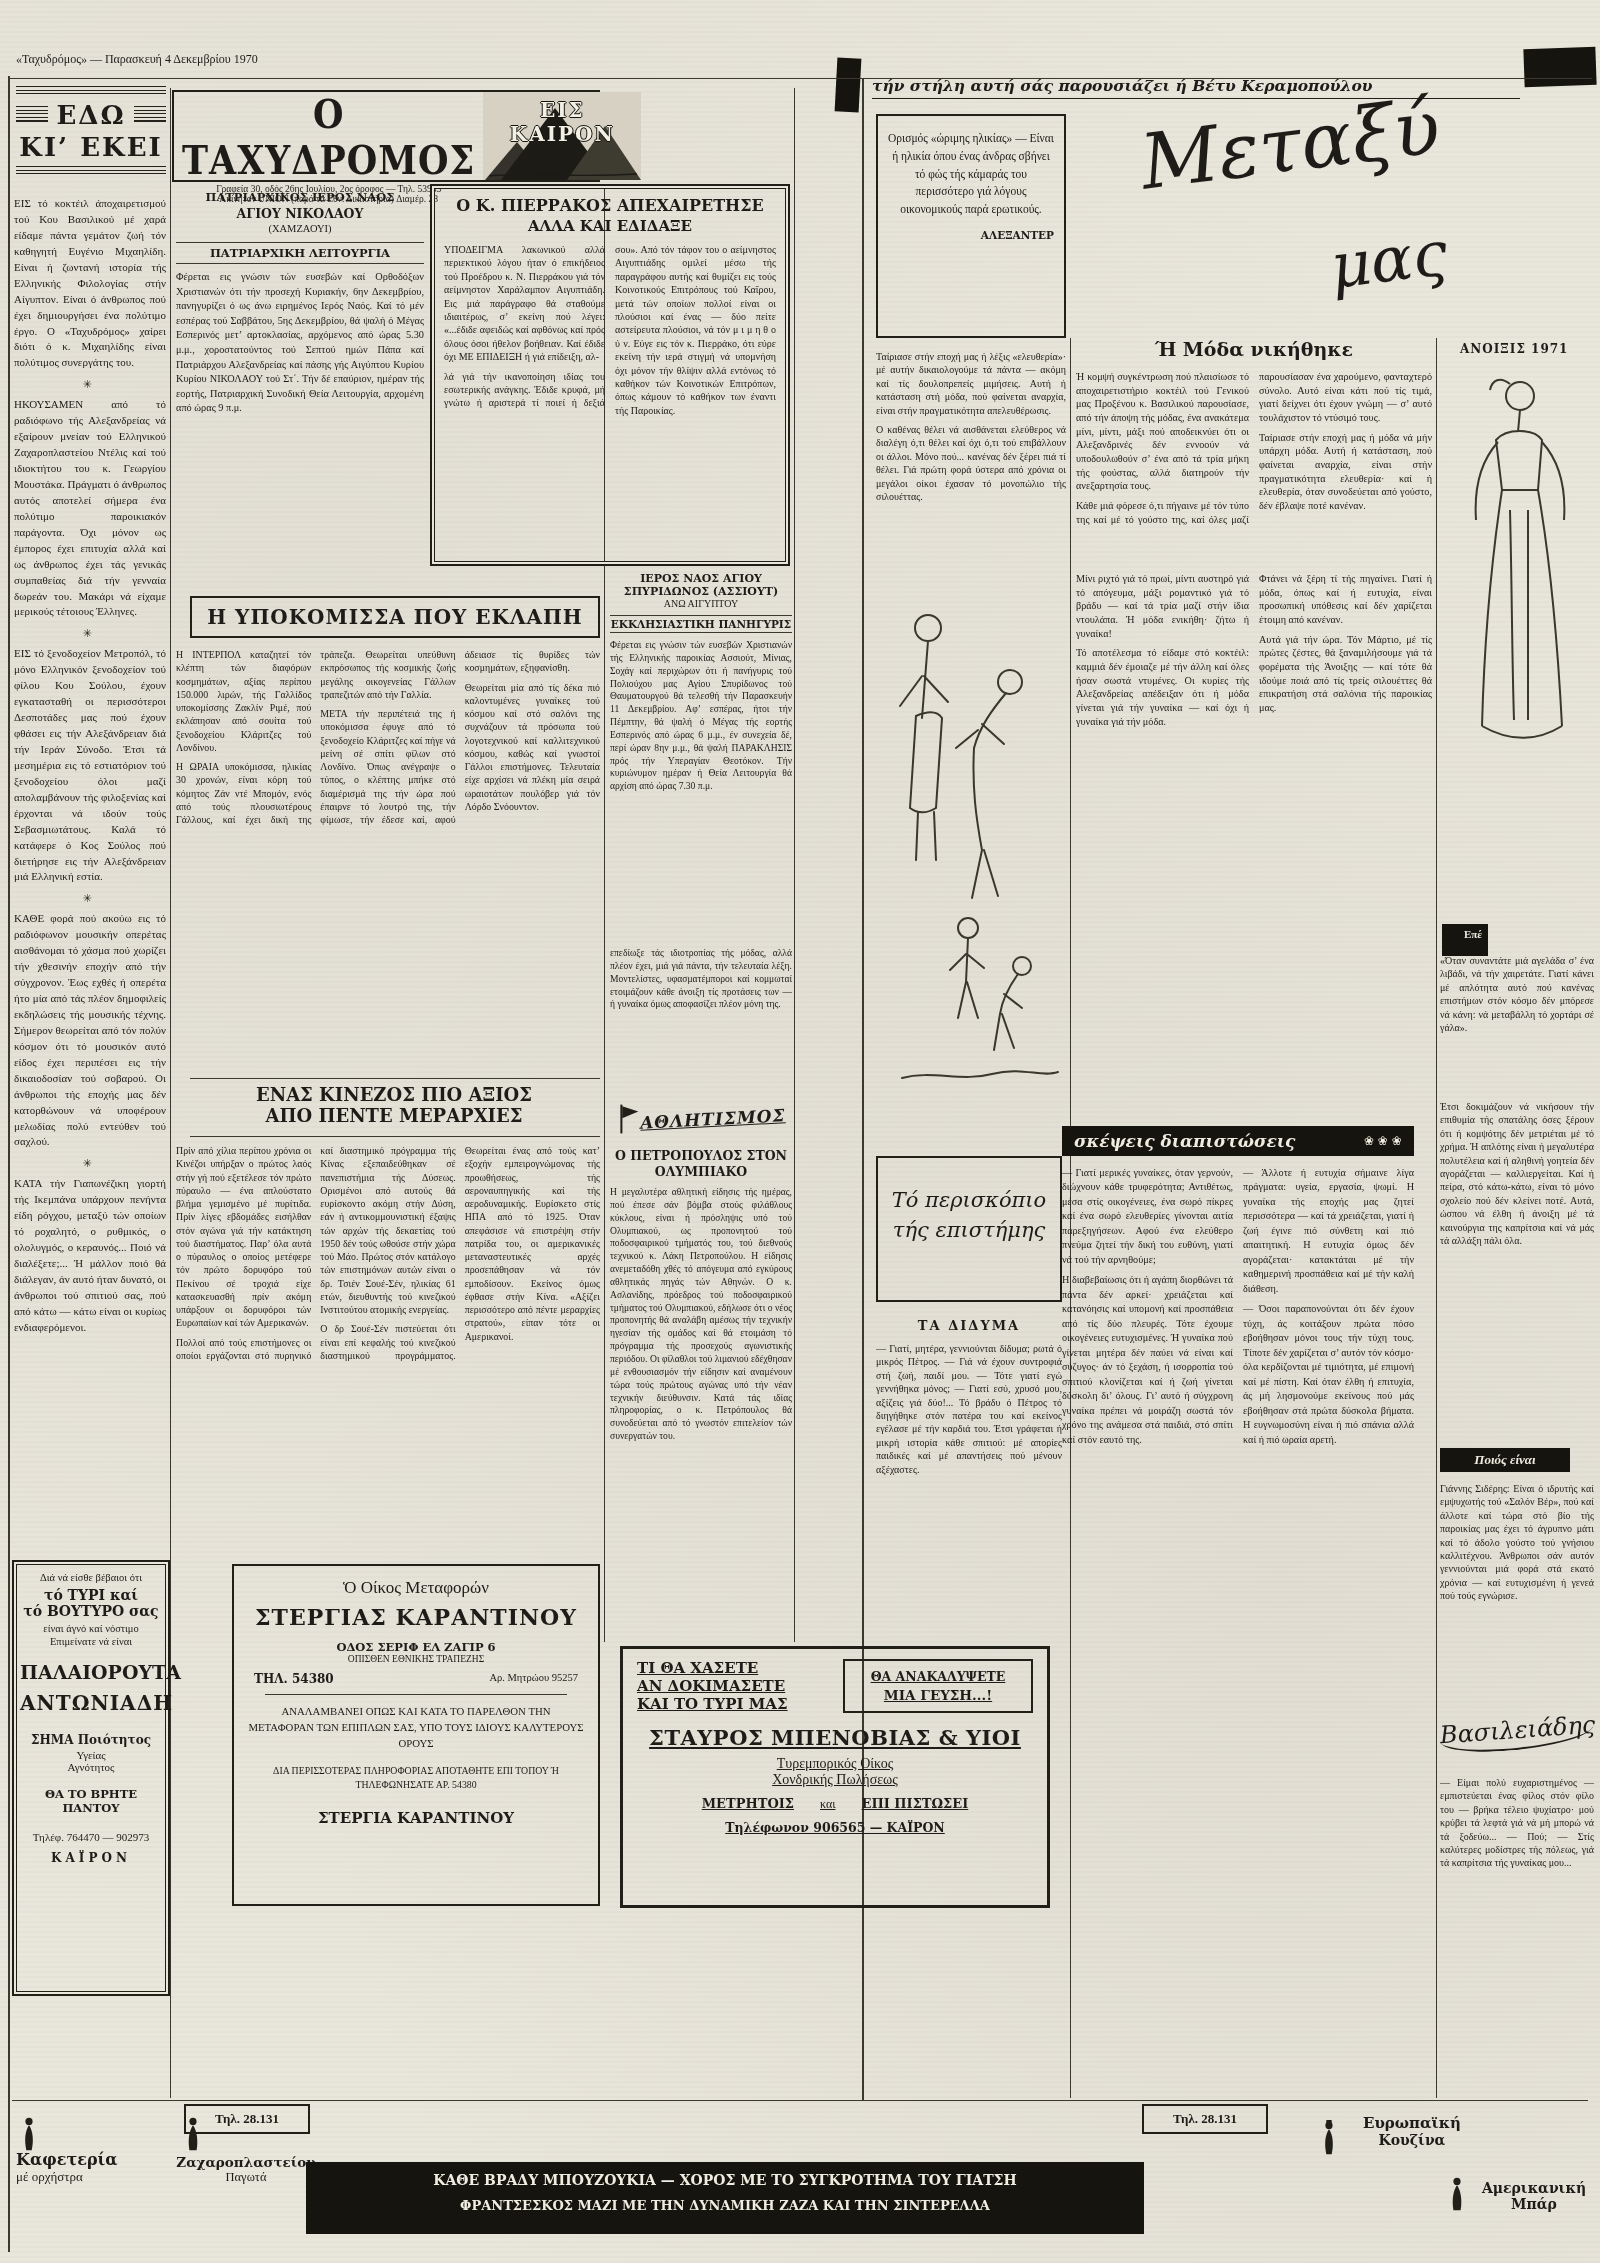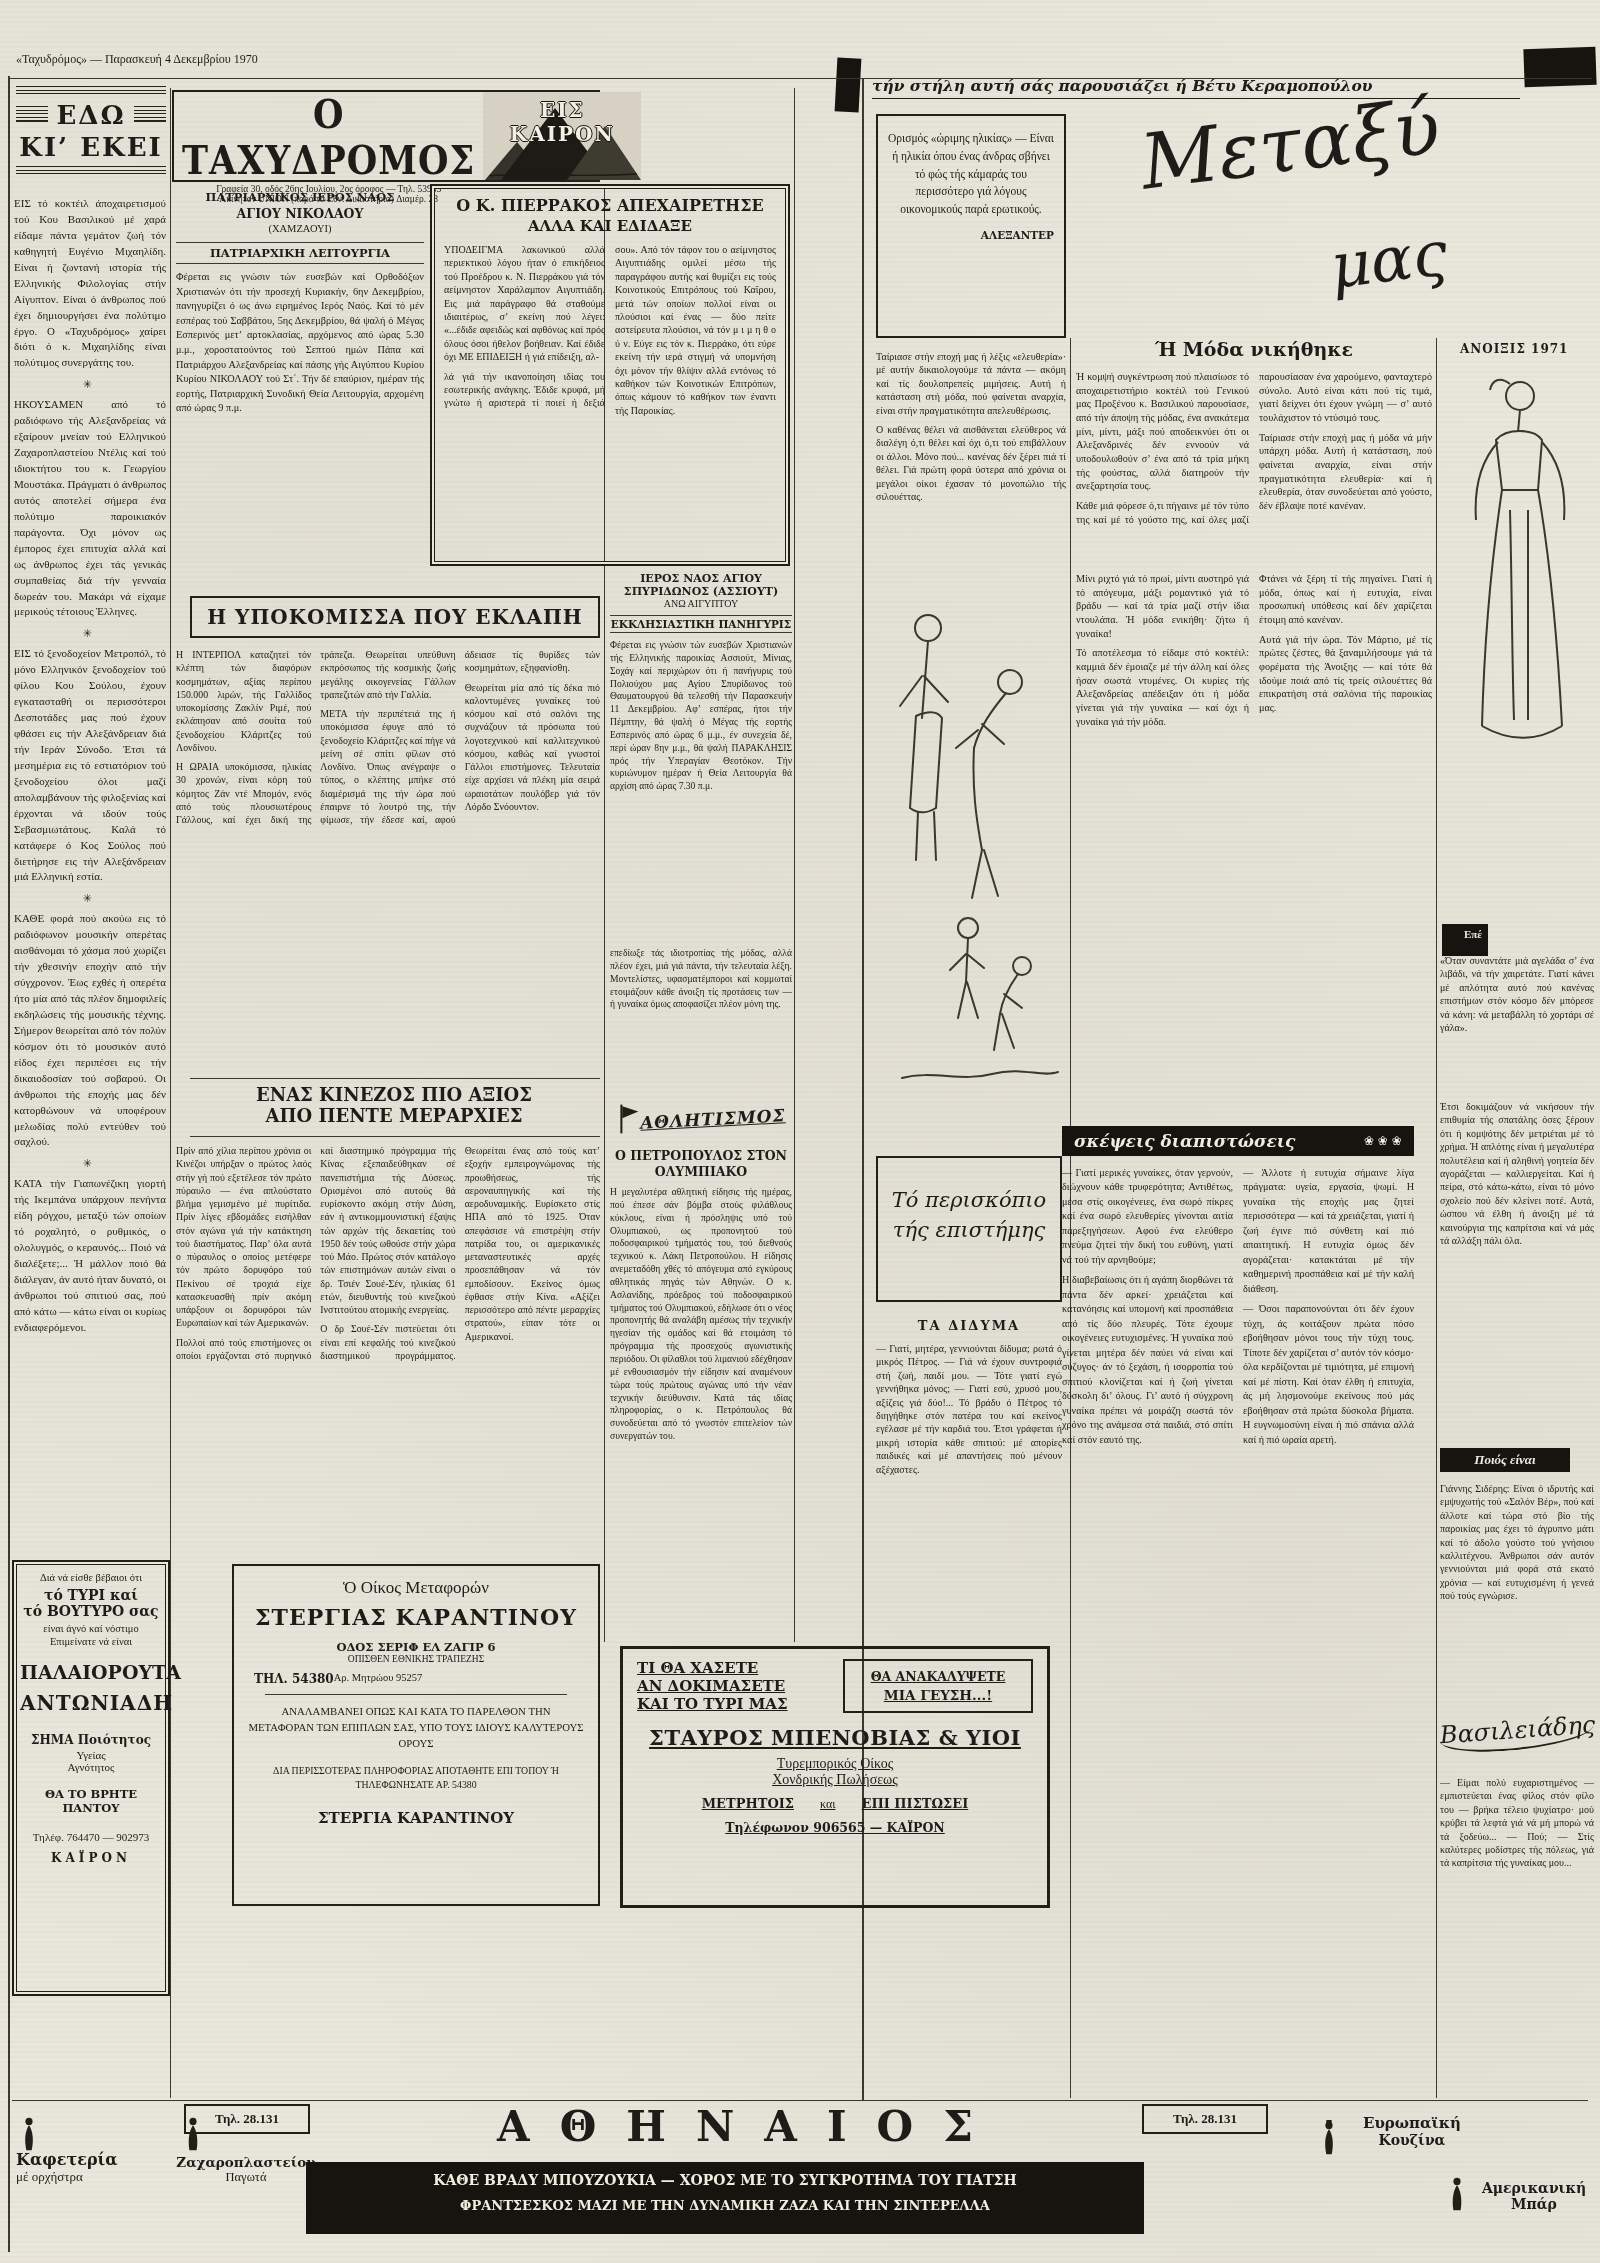--- a/index.html
+++ b/index.html
@@ -140,21 +140,21 @@
     <p>Πρίν από χίλια περίπου χρόνια οι Κινέζοι υπήρξαν ο πρώτος λαός στήν γή πού εξετέλεσε τόν πρώτο πύραυλο — ένα απλούστατο βλήμα γεμισμένο μέ πυρίτιδα. Πρίν λίγες εβδομάδες εισήλθαν στόν αγώνα γιά τήν κατάκτηση τού διαστήματος. Παρ’ όλα αυτά ο πύραυλος ο οποίος μετέφερε τόν πρώτο δορυφόρο τού Πεκίνου σέ τροχιά είχε κατασκευασθή πρίν ακόμη υπάρξουν οι δορυφόροι τών Ευρωπαίων καί τών Αμερικανών.</p>
     <p>Πολλοί από τούς επιστήμονες οι οποίοι εργάζονται στό πυρηνικό καί διαστημικό πρόγραμμα τής Κίνας εξεπαιδεύθηκαν σέ πανεπιστήμια τής Δύσεως. Ορισμένοι από αυτούς θά ευρίσκοντο ακόμη στήν Δύση, εάν ή αντικομμουνιστική έξαψις τών αρχών τής δεκαετίας τού 1950 δέν τούς ωθούσε στήν χώρα τού Μάο. Πρώτος στόν κατάλογο τών επιστημόνων αυτών είναι ο δρ. Τσιέν Σουέ-Σέν, ηλικίας 61 ετών, διευθυντής τού κινεζικού Ινστιτούτου ατομικής ενεργείας.</p>
     <p>Ο δρ Σουέ-Σέν πιστεύεται ότι είναι επί κεφαλής τού κινεζικού διαστημικού προγράμματος. Θεωρείται ένας από τούς κατ’ εξοχήν εμπειρογνώμονας τής προωθήσεως, τής αεροναυπηγικής καί τής αεροδυναμικής. Ευρίσκετο στίς ΗΠΑ από τό 1925. Όταν απεφάσισε νά επιστρέψη στήν πατρίδα του, οι αμερικανικές μεταναστευτικές αρχές προσεπάθησαν νά τόν εμποδίσουν. Εκείνος όμως έφθασε στήν Κίνα. «Αξίζει περισσότερο από πέντε μεραρχίες στρατού», είπαν τότε οι Αμερικανοί.</p>
   </div>
 
   <div class="abs bordered center" style="left:232px;top:1564px;width:368px;height:342px;padding:12px 14px;">
     <div style="font-size:17px;">Ὁ Οίκος Μεταφορών</div>
     <div class="head-serif" style="font-size:22px;margin-top:6px;letter-spacing:1px;">ΣΤΕΡΓΙΑΣ ΚΑΡΑΝΤΙΝΟΥ</div>
     <div class="head-serif" style="font-size:11.5px;margin-top:10px;">ΟΔΟΣ ΣΕΡΙΦ ΕΛ ΖΑΓΙΡ 6</div>
     <div style="font-size:9.5px;">ΟΠΙΣΘΕΝ ΕΘΝΙΚΗΣ ΤΡΑΠΕΖΗΣ</div>
-    <div style="display:flex;margin-top:8px;padding:0 6px;">
+    <div style="display:flex;justify-content:space-between;margin-top:8px;padding:0 6px;">
       <span class="head-serif" style="font-size:12px;">ΤΗΛ. 54380</span>
       <span style="font-size:10.5px;">Αρ. Μητρώου 95257</span>
     </div>
     <div class="hrule" style="position:static;display:block;margin:8px auto;width:90%;"></div>
     <div style="font-size:10.8px;line-height:1.5;">ΑΝΑΛΑΜΒΑΝΕΙ ΟΠΩΣ ΚΑΙ ΚΑΤΑ ΤΟ ΠΑΡΕΛΘΟΝ ΤΗΝ ΜΕΤΑΦΟΡΑΝ ΤΩΝ ΕΠΙΠΛΩΝ ΣΑΣ, ΥΠΟ ΤΟΥΣ ΙΔΙΟΥΣ ΚΑΛΥΤΕΡΟΥΣ ΟΡΟΥΣ</div>
     <div style="font-size:9.8px;line-height:1.5;margin-top:12px;">ΔΙΑ ΠΕΡΙΣΣΟΤΕΡΑΣ ΠΛΗΡΟΦΟΡΙΑΣ ΑΠΟΤΑΘΗΤΕ ΕΠΙ ΤΟΠΟΥ Ή ΤΗΛΕΦΩΝΗΣΑΤΕ ΑΡ. 54380</div>
     <div class="head-serif" style="font-size:15px;margin-top:16px;">ΣΤΕΡΓΙΑ ΚΑΡΑΝΤΙΝΟΥ</div>
   </div>
 
   <div class="abs" style="left:610px;top:572px;width:182px;">
@@ -300,21 +300,20 @@
       <div class="figure-icon" style="position:absolute;left:6px;top:-38px;">
         <svg viewBox="0 0 24 40" width="22" height="36">
             <circle cx="12" cy="6" r="4" fill="#201f18"></circle>
             <path d="M12 10 C8 16 6 26 8 38 L16 38 C18 26 16 16 12 10" fill="#201f18"></path>
           </svg>
       </div>
       <div class="head-serif" style="font-size:13.5px;">Ζαχαροπλαστείον</div>
       <div style="font-size:12.5px;">Παγωτά</div>
     </div>
     <div class="bordered center" style="position:absolute;left:172px;top:2px;width:126px;height:30px;font-size:13px;font-weight:700;line-height:26px;">Τηλ. 28.131</div>
-    <div class="head-serif center" style="position:absolute;left:320px;top:0;width:806px;font-size:42px;letter-spacing:30px;text-indent:30px;">ΑΘΗΝΑΙΟΣ</div>
     <div class="bordered center" style="position:absolute;left:1130px;top:2px;width:126px;height:30px;font-size:13px;font-weight:700;line-height:26px;">Τηλ. 28.131</div>
     <div class="blackbox" style="position:absolute;left:294px;top:60px;width:838px;height:72px;text-align:center;padding-top:10px;">
       <div class="head-serif" style="font-size:14px;">ΚΑΘΕ ΒΡΑΔΥ ΜΠΟΥΖΟΥΚΙΑ — ΧΟΡΟΣ ΜΕ ΤΟ ΣΥΓΚΡΟΤΗΜΑ ΤΟΥ ΓΙΑΤΣΗ</div>
       <div class="head-serif" style="font-size:13px;margin-top:10px;">ΦΡΑΝΤΣΕΣΚΟΣ ΜΑΖΙ ΜΕ ΤΗΝ ΔΥΝΑΜΙΚΗ ΖΑΖΑ ΚΑΙ ΤΗΝ ΣΙΝΤΕΡΕΛΛΑ</div>
     </div>
     <div style="position:absolute;left:1330px;top:12px;width:140px;text-align:center;">
       <div class="figure-icon" style="position:absolute;left:-24px;top:6px;">
         <svg viewBox="0 0 24 40" width="22" height="36">
             <circle cx="12" cy="6" r="4" fill="#201f18"></circle>
             <rect x="9" y="0" width="6" height="4" fill="#201f18"></rect>

